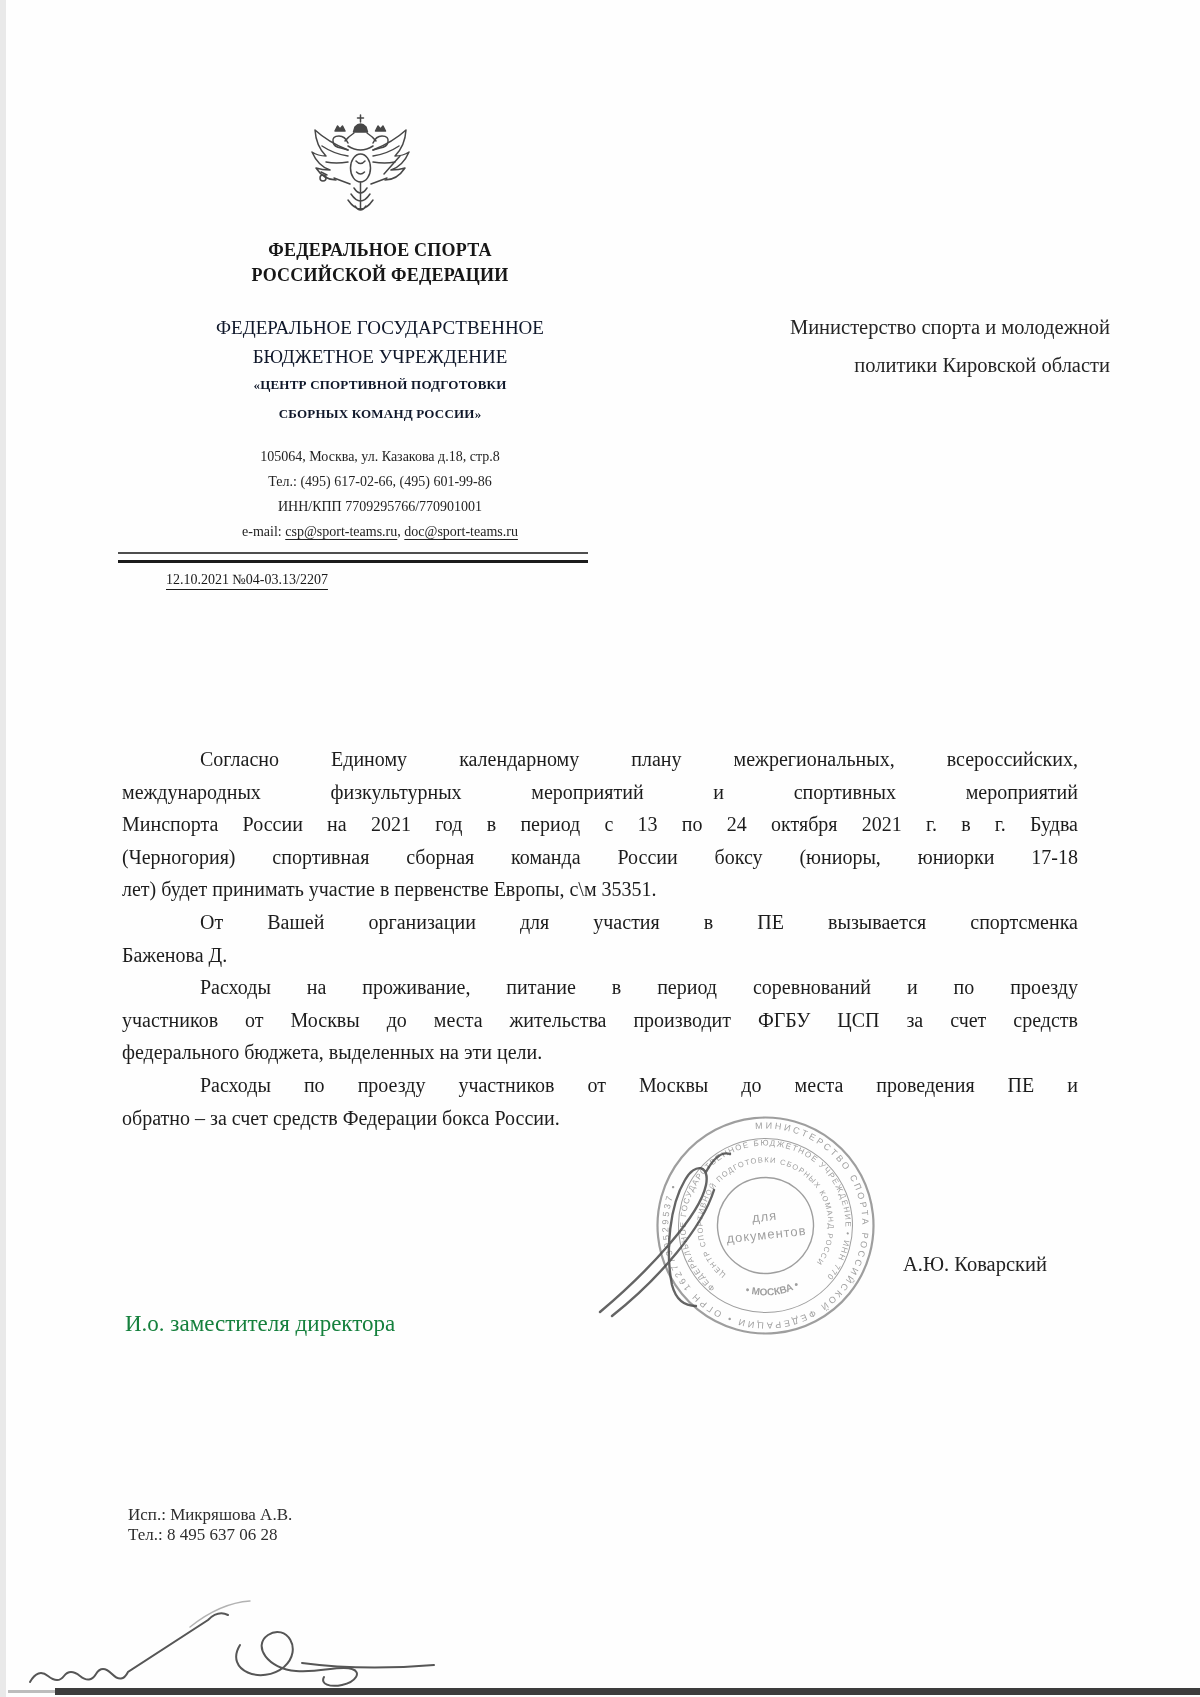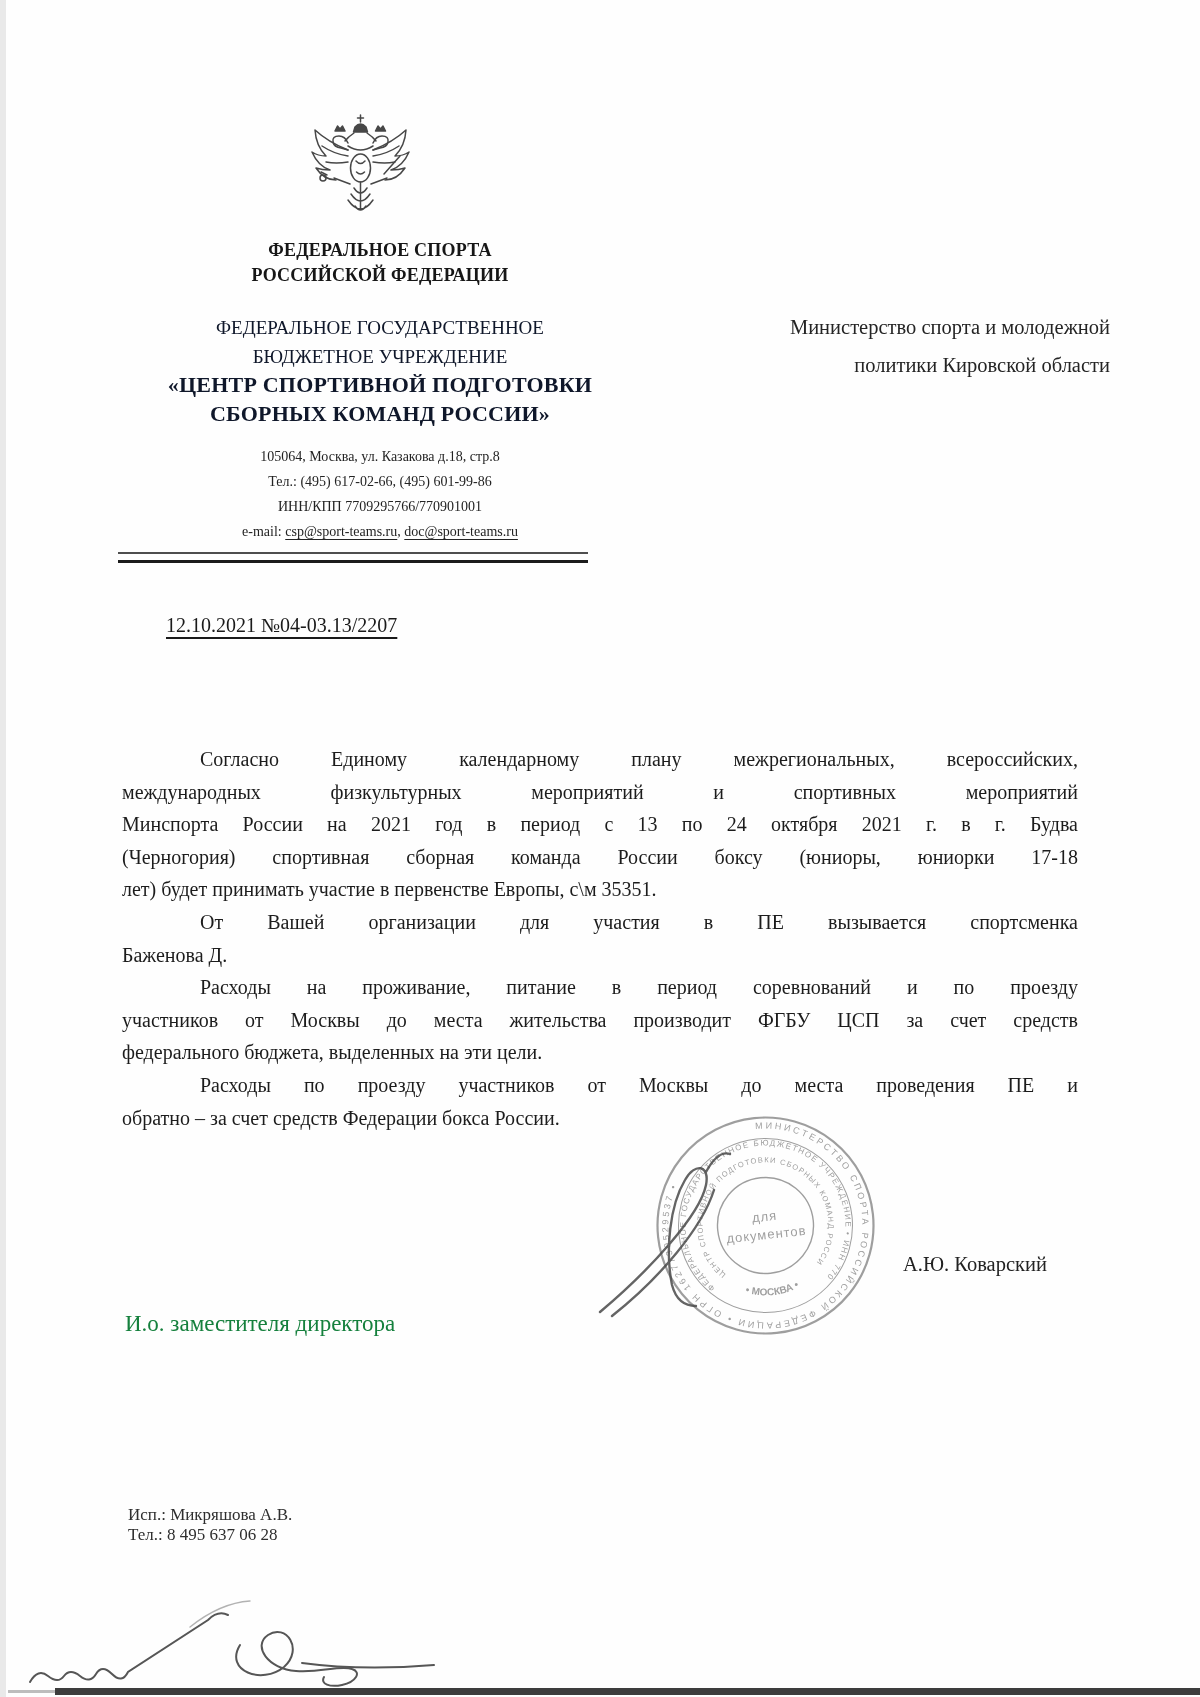--- a/index.html
+++ b/index.html
@@ -3,25 +3,25 @@
 <meta charset="utf-8">
 <style>
   html,body{margin:0;padding:0;background:#ffffff;}
   #page{position:relative;width:1200px;height:1697px;background:#fefefe;overflow:hidden;
         font-family:"Liberation Serif", serif;color:#1e1e1e;}
   .abs{position:absolute;}
   
   .lh-col{left:130px;width:500px;text-align:center;}
   .ministry{top:238px;font-weight:bold;font-size:18px;line-height:25px;letter-spacing:.2px;color:#161616;}
   .org{top:314px;font-size:19px;line-height:28.5px;color:#0f172a;}
-  .org .b{font-weight:bold;font-size:22px;letter-spacing:.2px;}
+  .org .b{font-weight:bold;font-size:13px;letter-spacing:.2px;}
   .addr{top:444px;font-size:14px;line-height:25px;color:#232323;}
   .u{text-decoration:underline;text-underline-offset:3px;}
   .rule{left:118px;top:552px;width:470px;height:6px;border-top:2px solid #4e4e4e;border-bottom:3px solid #1c1c1c;}
-  .ref{left:166px;top:572px;font-size:20px;color:#1a1a1a;text-decoration:underline;text-underline-offset:5px;margin-top:42px;}
+  .ref{left:166px;top:572px;font-size:14px;color:#1a1a1a;text-decoration:underline;text-underline-offset:5px;}
   
   .recipient{left:650px;width:460px;top:308px;text-align:right;font-size:20.5px;line-height:38px;color:#242424;}
   
   .body-text{left:122px;top:743px;width:956px;font-size:20px;line-height:32.6px;color:#1c1c1c;}
   .bline{text-align:justify;text-align-last:justify;}
   .bline.plain{text-align:left;text-align-last:auto;}
   .indent{text-indent:78px;}
   
   .sig-title{left:125px;top:1311px;font-size:23px;color:#15803d;}
   .sig-name{left:903px;top:1253px;font-size:20.5px;color:#222;}

